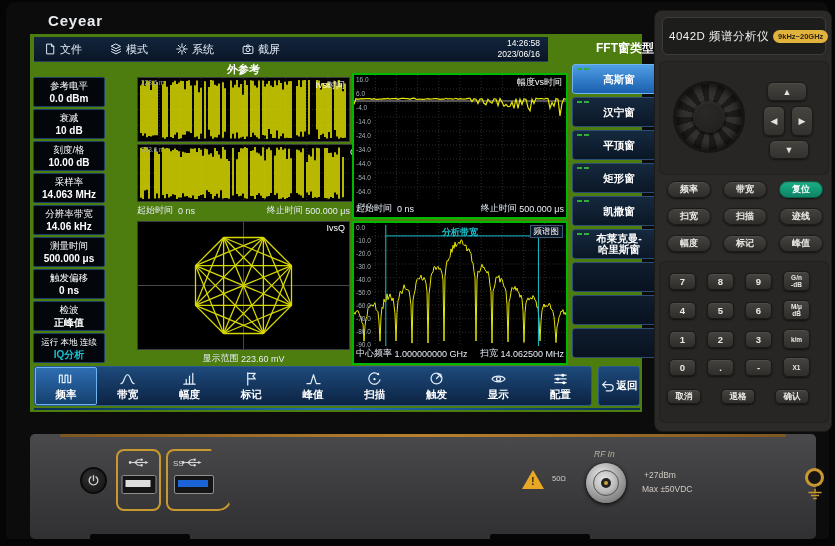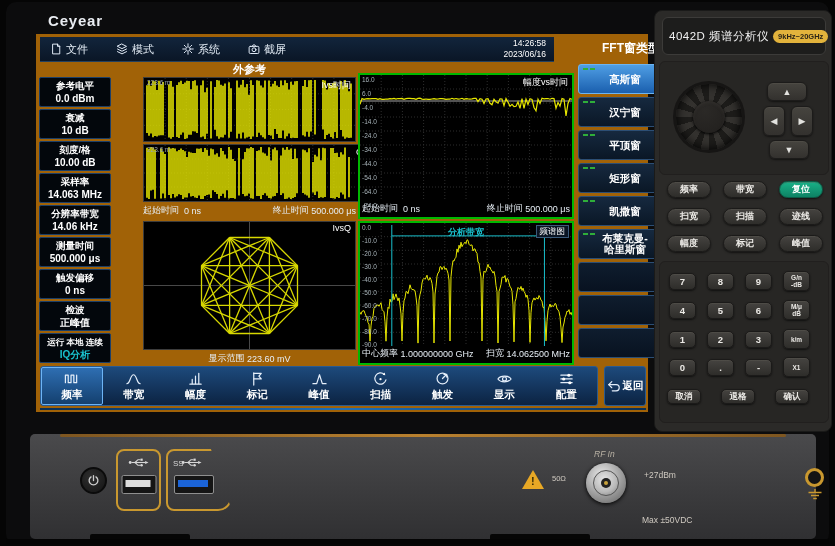--- a/index.html
+++ b/index.html
@@ -1,30 +1,30 @@
 <!DOCTYPE html>
 <html><head>
 <meta charset="utf-8">
 <style>
   html,body{margin:0;padding:0;background:#000;}
   *{box-sizing:border-box;font-family:"Liberation Sans","DejaVu Sans",sans-serif;}
   .stage{position:relative;width:835px;height:546px;background:#050505;overflow:hidden;}
   .device{position:absolute;left:6px;top:2px;width:823px;height:542px;background:#0c0c0d;border-radius:10px;}
   .logo{position:absolute;left:42px;top:10px;font-size:15px;font-weight:bold;color:#e9ecf1;letter-spacing:.8px;}
   
-  .screen{position:absolute;left:30px;top:32px;width:612px;height:378px;background:#a16207;}
+  .screen{position:absolute;left:24px;top:32px;width:612px;height:378px;background:#4d7c0f;}
   .menubar{position:absolute;left:4px;top:3px;width:514px;height:25px;background:linear-gradient(180deg,#12253c,#0a1626);border-bottom:1px solid #23405f;display:flex;align-items:center;padding-left:10px;}
   .menu-item{display:inline-flex;align-items:center;gap:4px;margin-right:28px;font-size:11px;color:#e4edf6;}
   .timeblock{margin-left:auto;margin-right:8px;text-align:right;font-size:8.5px;color:#fff;line-height:1.25;}
   .fft-head{position:absolute;left:552px;top:6px;width:86px;text-align:center;font-size:12px;font-weight:bold;color:#fff;}
   .extref{position:absolute;left:107px;top:28px;width:213px;text-align:center;font-size:11px;font-weight:bold;color:#fff;}
   
   .sidebar{position:absolute;left:3px;top:43px;width:72px;}
   .side-box{width:72px;height:30px;margin-bottom:2px;background:#03070c;border:1px solid #1c3f68;border-radius:2px;text-align:center;color:#fff;padding-top:2px;}
-  .side-box .lb{font-size:9.5px;font-weight:bold;line-height:12px;white-space:nowrap;}
+  .side-box .lb{font-size:9.5px;font-weight:normal;line-height:12px;white-space:nowrap;}
   .side-box .vl{font-size:10px;font-weight:bold;line-height:13px;white-space:nowrap;}
   .side-box .vl.cy{color:#19c0cd;}
   
   .chart{position:absolute;background:#000;border:1px solid #3c3c3c;}
   .gbox{position:absolute;background:#000;border:2px solid #00b800;}
   .strip-title{position:absolute;right:4px;top:1px;font-size:9px;color:#fff;}
   .scale-lab{position:absolute;left:3px;top:1px;font-size:6.5px;color:#9aa5ad;}
   .chart-foot{position:absolute;left:107px;width:213px;height:15px;display:flex;align-items:center;font-size:9px;color:#e6edf4;}
   .chart-foot span{white-space:nowrap;}
   .ticks span{position:absolute;left:2px;font-size:6.5px;color:#a8b4ba;line-height:7px;}
@@ -709,21 +709,21 @@
       <div class="fptext" style="left:522px;top:40px;font-size:7.5px;">50Ω</div>
       <div class="fptext" style="left:564px;top:15px;color:#b8b1a4;font-style:italic;">RF In</div>
       <div class="rfconn">
         <div class="mid">
           <div class="hole">
             <div class="pin"></div>
           </div>
         </div>
       </div>
       <div class="fptext" style="left:614px;top:36px;">+27dBm</div>
-      <div class="fptext" style="left:612px;top:50px;margin-top:31px;">Max ±50VDC</div>
+      <div class="fptext" style="left:612px;top:50px;">Max ±50VDC</div>
       <div class="gterm"></div>
       <svg style="position:absolute;left:776px;top:55px;" width="18" height="11" viewBox="0 0 18 11" stroke="#c9982f" stroke-width="1.4" fill="none">
           <path d="M9 0v3M2.5 3.5h13M5 6.5h8M7.2 9.5h3.6"></path>
         </svg>
     </div>
 
     <div class="feet" style="left:84px;width:100px;"></div>
     <div class="feet" style="left:484px;width:100px;"></div>
     <div class="botstrip"></div>
   </div>

